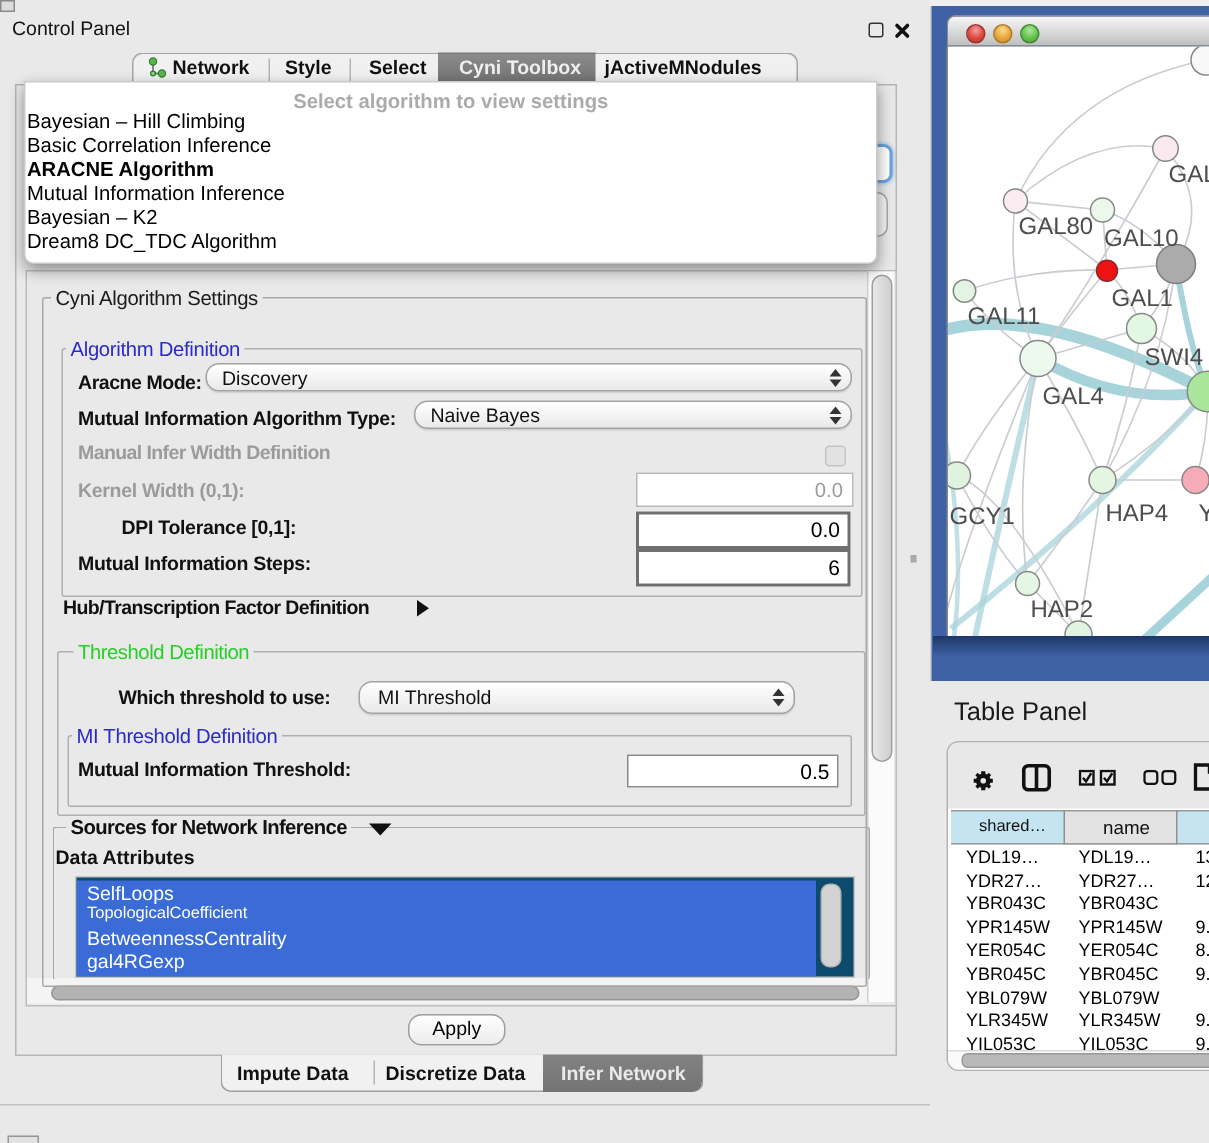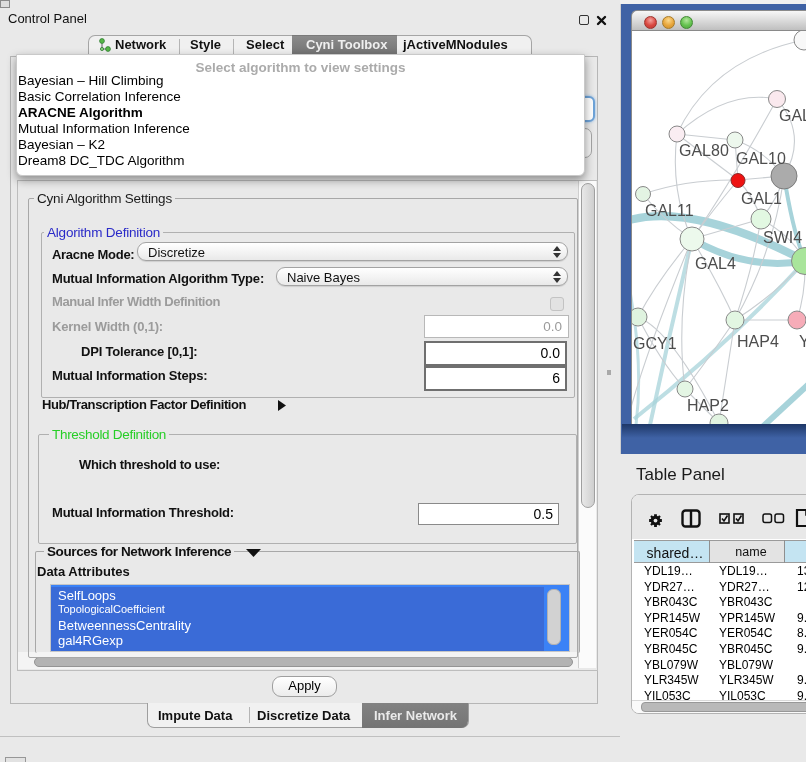--- a/index.html
+++ b/index.html
@@ -79,21 +79,21 @@
 
   <div class="groupbox" style="left:28px;top:198px;width:548px;height:458px;border-color:#a8a8a8;">
     <div class="gtitle" style="left:5px;color:#1a1a1a;">Cyni Algorithm Settings</div>
   </div>
 
   <div class="groupbox" style="left:41px;top:232px;width:532px;height:164px;">
     <div class="gtitle" style="left:2px;color:#2a2ac8;">Algorithm Definition</div>
   </div>
   <div class="abs lbl bold" style="left:52px;top:247px;letter-spacing:-0.3px;">Aracne Mode:</div>
   <div class="combo" style="left:137px;top:242px;width:429px;height:17px;">
-    <div class="ctext">Discretize</div>
+    <div class="ctext">Discovery</div>
       <div class="spin"></div>
   </div>
   <div class="abs lbl bold" style="left:52px;top:271px;letter-spacing:-0.2px;">Mutual Information Algorithm Type:</div>
   <div class="combo" style="left:276px;top:267px;width:290px;height:17px;">
     <div class="ctext" style="left:10px;">Naive Bayes</div>
       <div class="spin"></div>
   </div>
   <div class="abs lbl bold gray" style="left:52px;top:294px;letter-spacing:-0.4px;">Manual Infer Width Definition</div>
   <div class="abs" style="left:550px;top:297px;width:12px;height:12px;border:1px solid #c3c3c3;border-radius:3px;background:#e2e2e2;"></div>
   <div class="abs lbl bold gray" style="left:52px;top:319px;letter-spacing:-0.2px;">Kernel Width (0,1):</div>
@@ -108,33 +108,40 @@
 
   <div class="abs lbl bold" style="left:42px;top:397px;letter-spacing:-0.4px;">Hub/Transcription Factor Definition</div>
   <svg class="abs" style="left:276px;top:399px;" width="12" height="13" viewBox="0 0 12 13">
     <path d="M2 1 L10 6.5 L2 12 Z" fill="#111"></path>
   </svg>
 
   <div class="groupbox" style="left:38px;top:434px;width:537px;height:108px;">
     <div class="gtitle" style="left:10px;color:#27ce27;letter-spacing:-0.3px;">Threshold Definition</div>
   </div>
   <div class="abs lbl bold" style="left:79px;top:457px;letter-spacing:-0.3px;">Which threshold to use:</div>
+  <div class="combo" style="left:239px;top:454px;width:289px;height:20px;">
+    <div class="ctext" style="left:12px;">MI Threshold</div>
+      <div class="spin"></div>
+  </div>
+  <div class="groupbox" style="left:45px;top:490px;width:521px;height:46px;">
+    <div class="gtitle" style="left:2px;color:#2a2ac8;">MI Threshold Definition</div>
+  </div>
   <div class="abs lbl bold" style="left:52px;top:505px;letter-spacing:-0.2px;">Mutual Information Threshold:</div>
   <div class="field" style="left:418px;top:503px;width:134px;height:18px;border:1.5px solid #8a8a8a;
        color:#000;padding:2px 5px 0 0;font-size:14px;">0.5</div>
 
   <div class="groupbox" style="left:35px;top:551px;width:543px;height:101px;border-bottom:none;border-color:#a8a8a8;">
     <div class="gtitle" style="left:8px;color:#111;font-weight:bold;letter-spacing:-0.4px;">Sources for Network Inference</div>
   </div>
   <svg class="abs" style="left:245px;top:548px;" width="17" height="10" viewBox="0 0 17 10">
     <path d="M1 1 L16 1 L8.5 9 Z" fill="#111"></path>
   </svg>
   <div class="abs lbl bold" style="left:37px;top:564px;">Data Attributes</div>
 
-  <div class="abs" style="left:50px;top:584px;width:518px;height:66px;background:#3b82f6;border:1px solid #c6c6c6;overflow:hidden;">
+  <div class="abs" style="left:50px;top:584px;width:518px;height:66px;background:#0c4a6e;border:1px solid #c6c6c6;overflow:hidden;">
     <div class="abs" style="left:0;top:2px;width:493px;height:64px;background:#3a6bd7;"></div>
     <div class="abs" style="left:7px;top:3px;font-size:13px;color:#fff;">SelfLoops</div>
     <div class="abs" style="left:7px;top:18px;font-size:11px;color:#fff;">TopologicalCoefficient</div>
     <div class="abs" style="left:7px;top:33px;font-size:13px;color:#fff;">BetweennessCentrality</div>
     <div class="abs" style="left:7px;top:48px;font-size:13px;color:#fff;">gal4RGexp</div>
     <div class="abs" style="left:496px;top:4px;width:12px;height:54px;border-radius:6px;
          background:#d2d2d2;border:1px solid #b2b2b2;"></div>
   </div>
 
   <div class="abs" style="left:272px;top:676px;width:63px;height:18px;border:1px solid #9f9f9f;border-radius:9px;
@@ -298,21 +305,21 @@
 
   <svg class="abs" style="left:163px;top:13px;" width="22" height="20" viewBox="0 0 22 20">
     <path d="M2 2 H12 L16 6 V18 H2 Z" fill="none" stroke="#111" stroke-width="2.2"></path>
     <path d="M11 2 V7 H16" fill="none" stroke="#111" stroke-width="1.6"></path>
   </svg>
 
   <div class="abs" style="left:2px;top:45px;width:181px;height:23px;background:#c4e4f2;border-top:1px solid #9a9a9a;border-bottom:1px solid #9a9a9a;box-sizing:border-box;"></div>
   <div class="abs" style="left:78px;top:45px;width:74px;height:23px;background:#e3e3e3;border-top:1px solid #9a9a9a;border-bottom:1px solid #9a9a9a;box-sizing:border-box;"></div>
   <div class="abs" style="left:77px;top:45px;width:1px;height:23px;background:#8f8f8f;"></div>
   <div class="abs" style="left:152px;top:45px;width:1px;height:23px;background:#8f8f8f;"></div>
-  <div class="abs" style="left:2px;top:50px;width:72px;text-align:center;font-size:14px;color:#111;padding-left:10px;box-sizing:border-box;">shared…</div>
+  <div class="abs" style="left:2px;top:50px;width:72px;text-align:center;font-size:11px;color:#111;padding-left:10px;box-sizing:border-box;">shared…</div>
   <div class="abs" style="left:78px;top:50px;width:74px;text-align:center;font-size:12.5px;color:#111;padding-left:8px;box-sizing:border-box;">name</div>
 
   <div class="abs" style="left:0;top:69px;width:183px;font-size:12px;color:#000;line-height:15.6px;">
     <div class="abs" style="left:12px;top:0;">YDL19…<br>YDR27…<br>YBR043C<br>YPR145W<br>YER054C<br>YBR045C<br>YBL079W<br>YLR345W<br>YIL053C</div>
     <div class="abs" style="left:87px;top:0;">YDL19…<br>YDR27…<br>YBR043C<br>YPR145W<br>YER054C<br>YBR045C<br>YBL079W<br>YLR345W<br>YIL053C</div>
     <div class="abs" style="left:165px;top:0;">13<br>12<br>&nbsp;<br>9.<br>8.<br>9.<br>&nbsp;<br>9.<br>9.</div>
   </div>
 
   <div class="abs" style="left:0;top:205px;width:183px;height:15px;background:#fafafa;border-top:1px solid #d9d9d9;"></div>
   <div class="abs" style="left:9px;top:207px;width:180px;height:8px;border-radius:4px;background:#b9b9b9;border:1px solid #989898;"></div>

